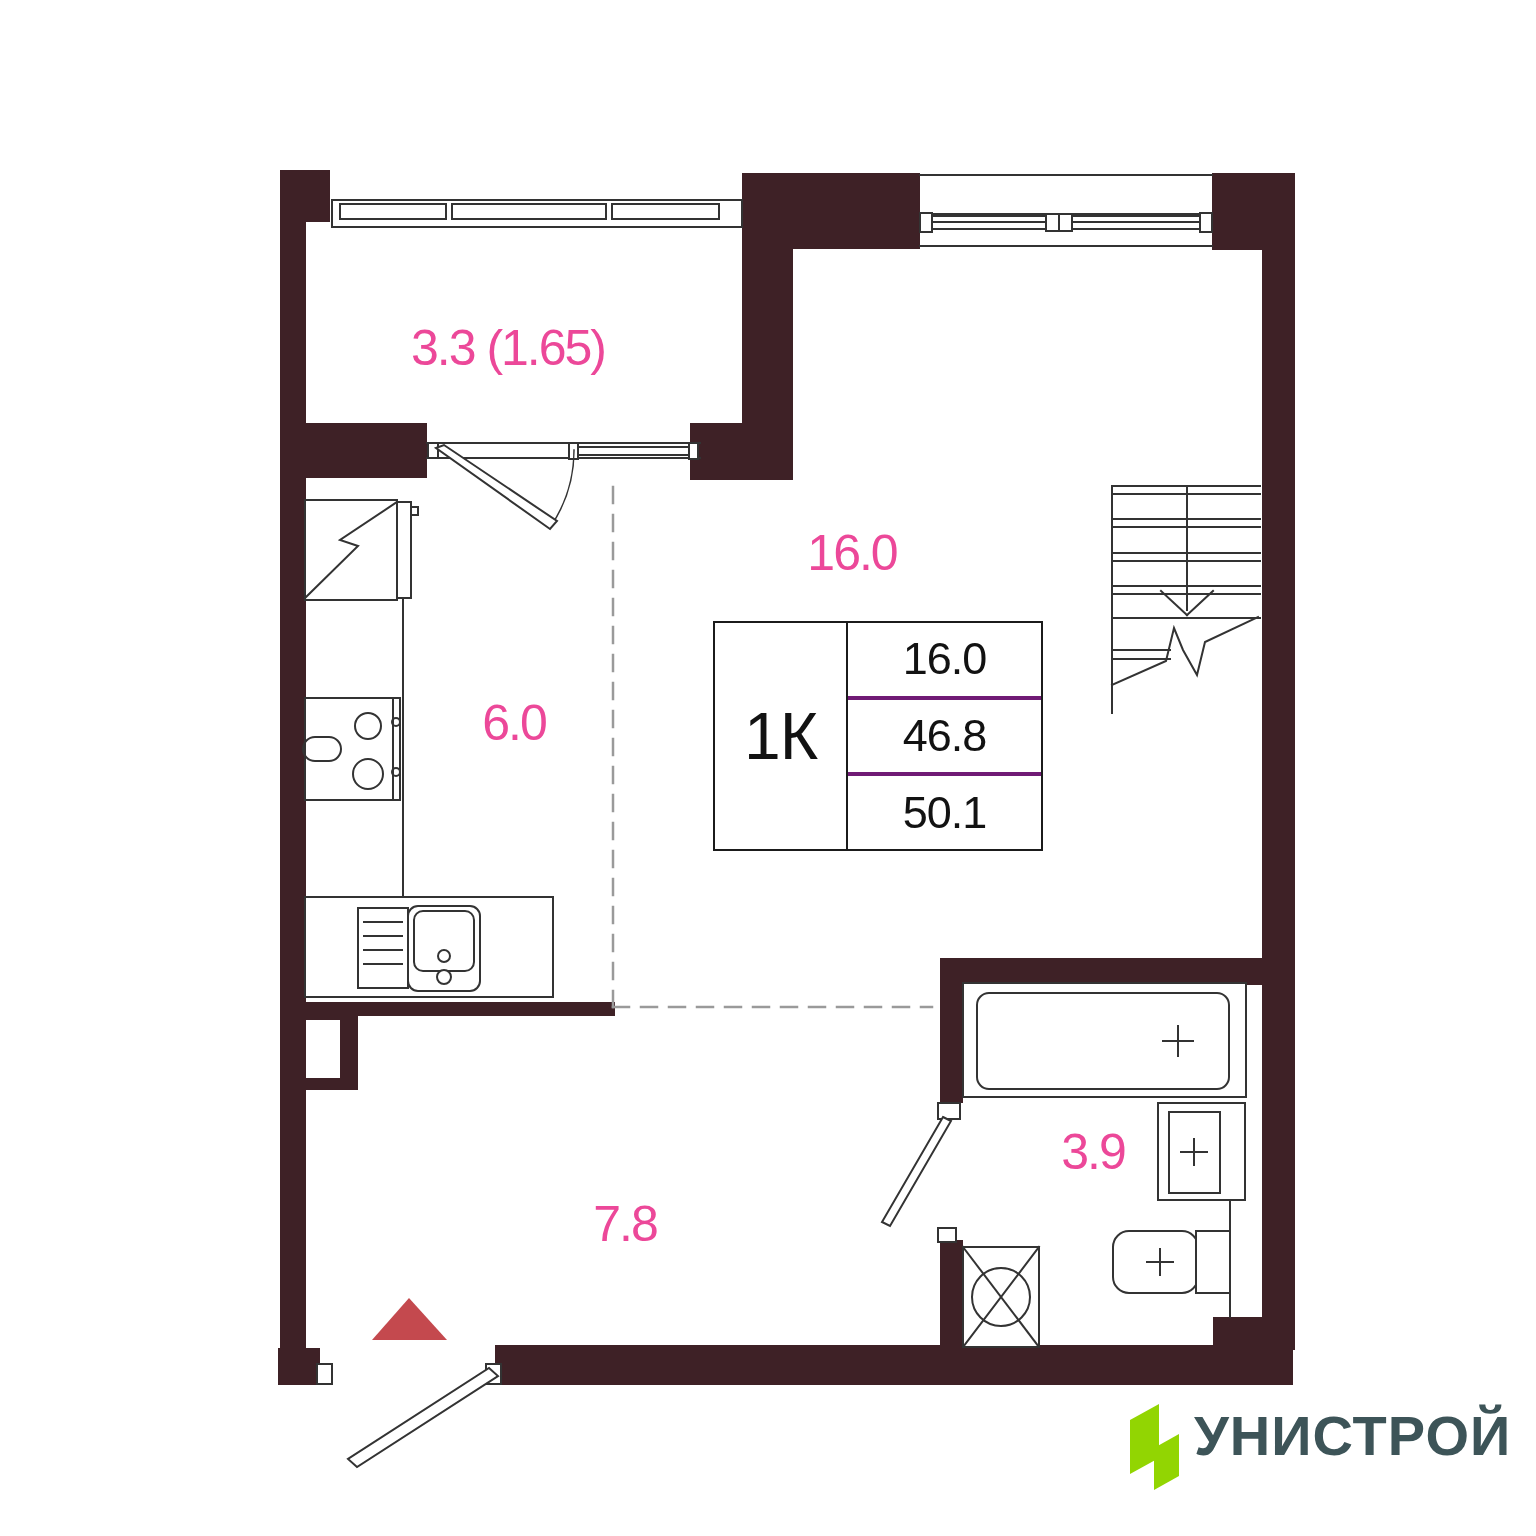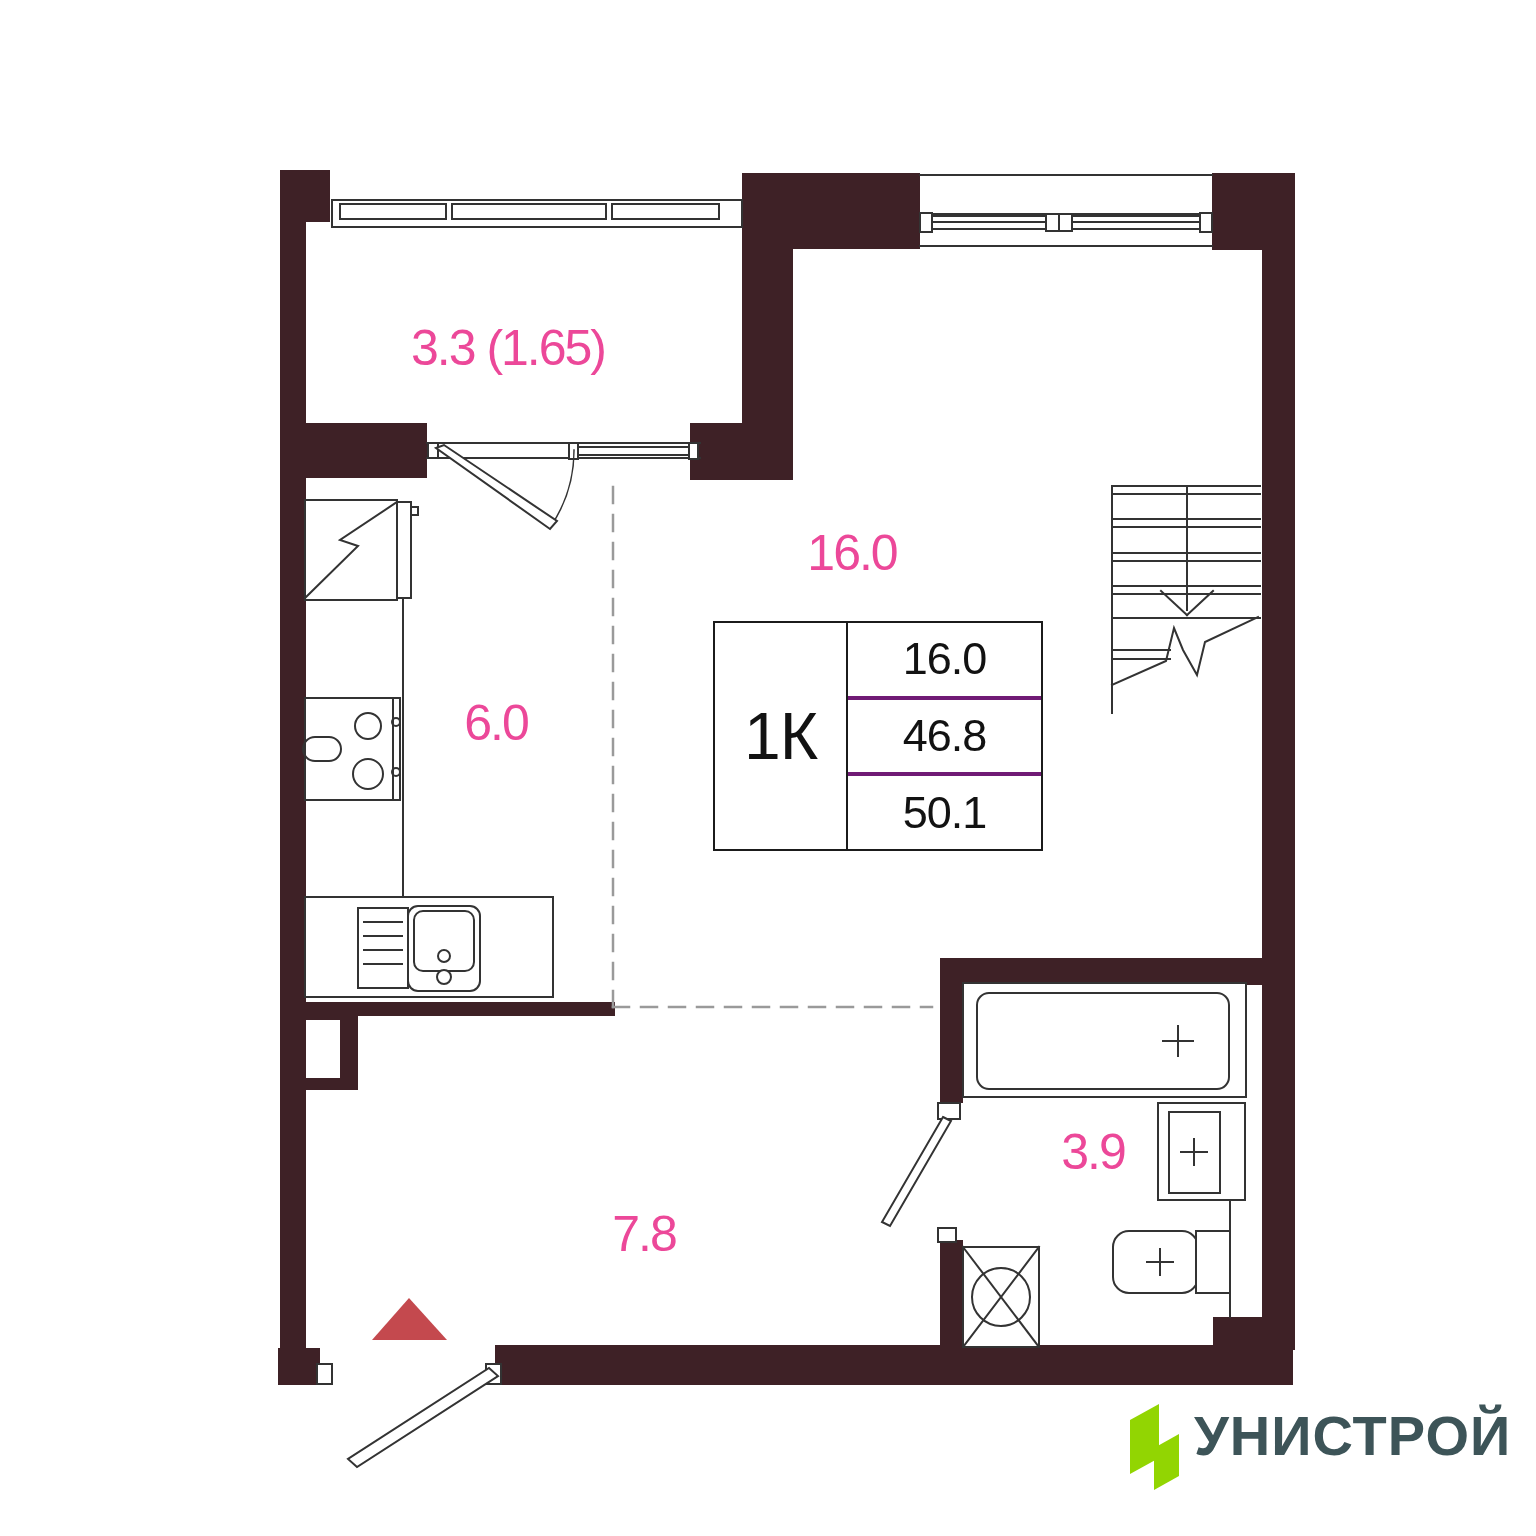--- a/index.html
+++ b/index.html
@@ -205,22 +205,22 @@
     <g stroke="var(--line)" stroke-width="2">
       <rect x="317" y="1364" width="15" height="20" fill="#ffffff"></rect>
       <rect x="486" y="1364" width="15" height="20" fill="#ffffff"></rect>
       <polygon points="489,1368 498,1376 357,1467 348,1459" fill="#ffffff"></polygon>
     </g>
     <polygon points="372,1340 447,1340 409,1298" fill="var(--entry-arrow)" stroke="none"></polygon>
   </svg>
 
   <div class="room-label" style="left:508px;top:348px;">3.3 (1.65)</div>
   <div class="room-label" style="left:852px;top:553px;">16.0</div>
-  <div class="room-label" style="left:496px;top:723px;">6.0</div>
-  <div class="room-label" style="left:644px;top:1224px;margin-top:10px;">7.8</div>
+  <div class="room-label" style="left:514px;top:723px;">6.0</div>
+  <div class="room-label" style="left:625px;top:1224px;">7.8</div>
   <div class="room-label" style="left:1093px;top:1152px;">3.9</div>
 
   <div class="spec-table">
     <div class="spec-type">1К</div>
     <div class="spec-values">
       <div class="spec-cell">16.0</div>
       <div class="spec-cell">46.8</div>
       <div class="spec-cell">50.1</div>
     </div>
   </div>

